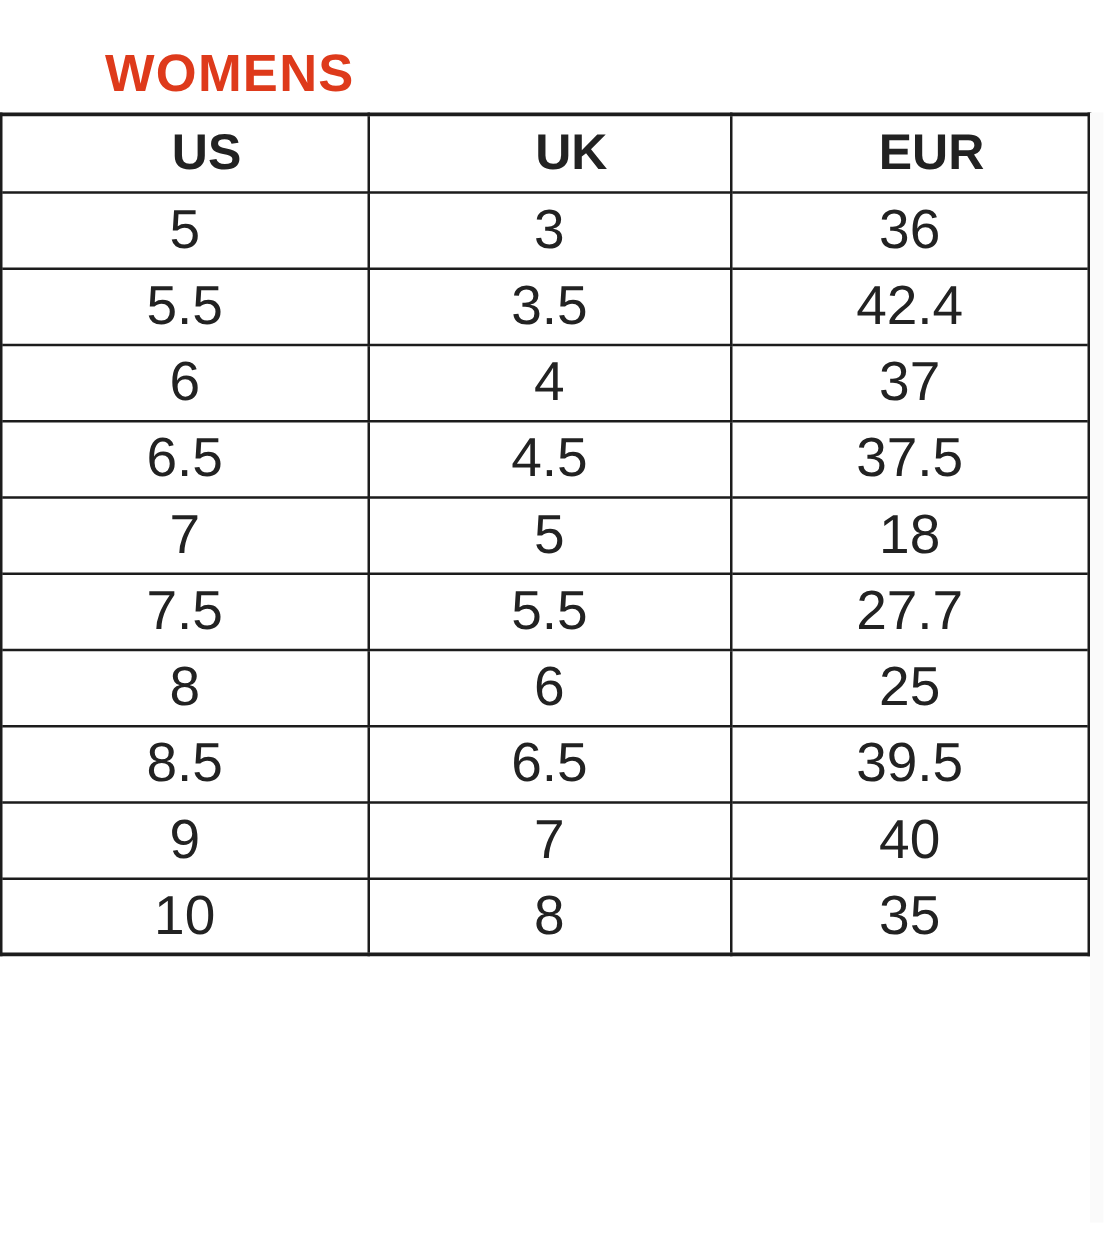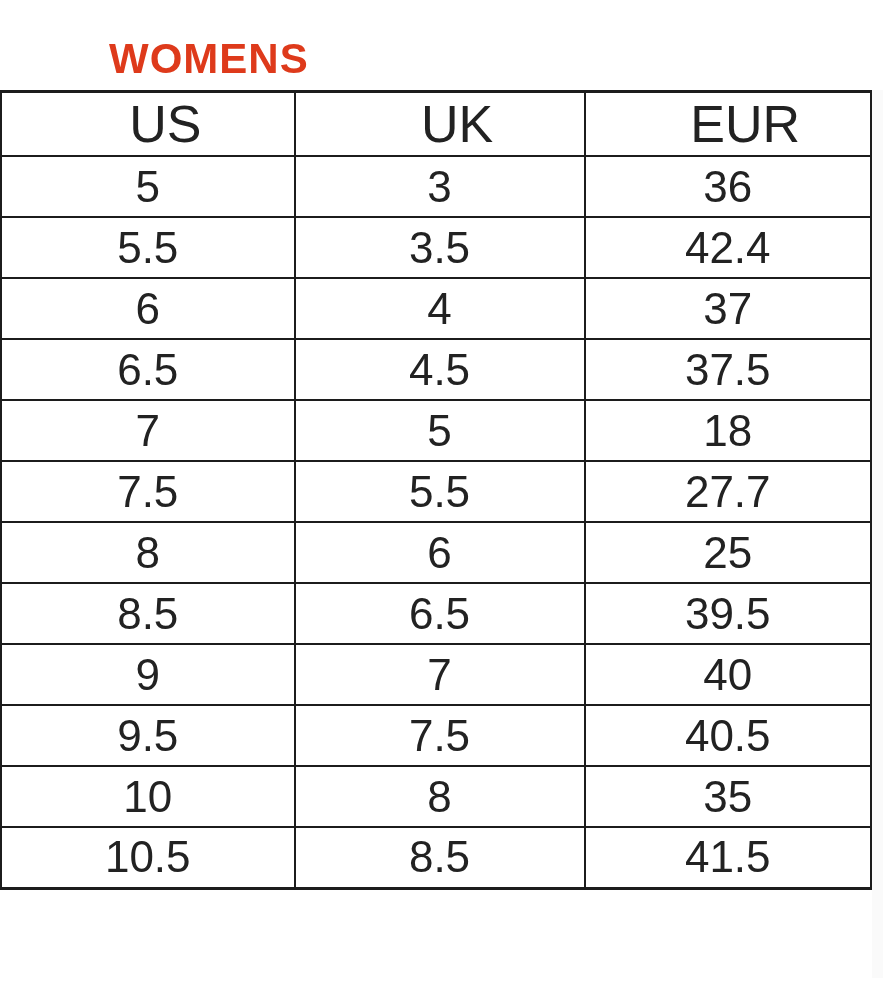--- a/index.html
+++ b/index.html
@@ -19,21 +19,21 @@
     position: relative;
     width: 883px;
     height: 1005px;
     background: var(--bg-color);
     overflow: hidden;
   }
   .title-area {
     height: 90px;
     display: flex;
     align-items: flex-end;
-    padding-left: 109px;
+    padding-left: 84px;
   }
   .title {
     display: inline-block;
     color: var(--title-color);
     font-weight: bold;
     font-size: 42px;
     line-height: 1;
     margin-bottom: 10px;
     letter-spacing: 1px;
   }
@@ -51,22 +51,22 @@
     border-width: 3px;
   }
   th, td {
     text-align: center;
     vertical-align: middle;
     color: var(--text-color);
     overflow: hidden;
   }
   th {
     height: 62px;
-    font-size: 52px;
-    font-weight: normal;
+    font-size: 40px;
+    font-weight: bold;
     padding-left: 36px;
   }
   td {
     height: 61px;
     font-size: 44px;
     font-weight: normal;
   }
   .right-strip {
     position: absolute;
     top: 90px;
@@ -138,32 +138,22 @@
           <td>8.5</td>
           <td>6.5</td>
           <td>39.5</td>
         </tr>
         <tr>
           <td>9</td>
           <td>7</td>
           <td>40</td>
         </tr>
         <tr>
-          <td>9.5</td>
-          <td>7.5</td>
-          <td>40.5</td>
-        </tr>
-        <tr>
           <td>10</td>
           <td>8</td>
           <td>35</td>
-        </tr>
-        <tr>
-          <td>10.5</td>
-          <td>8.5</td>
-          <td>41.5</td>
         </tr>
       </tbody>
   </table>
 
   <div class="right-strip"></div>
 
 </div>
 
 </body></html>

